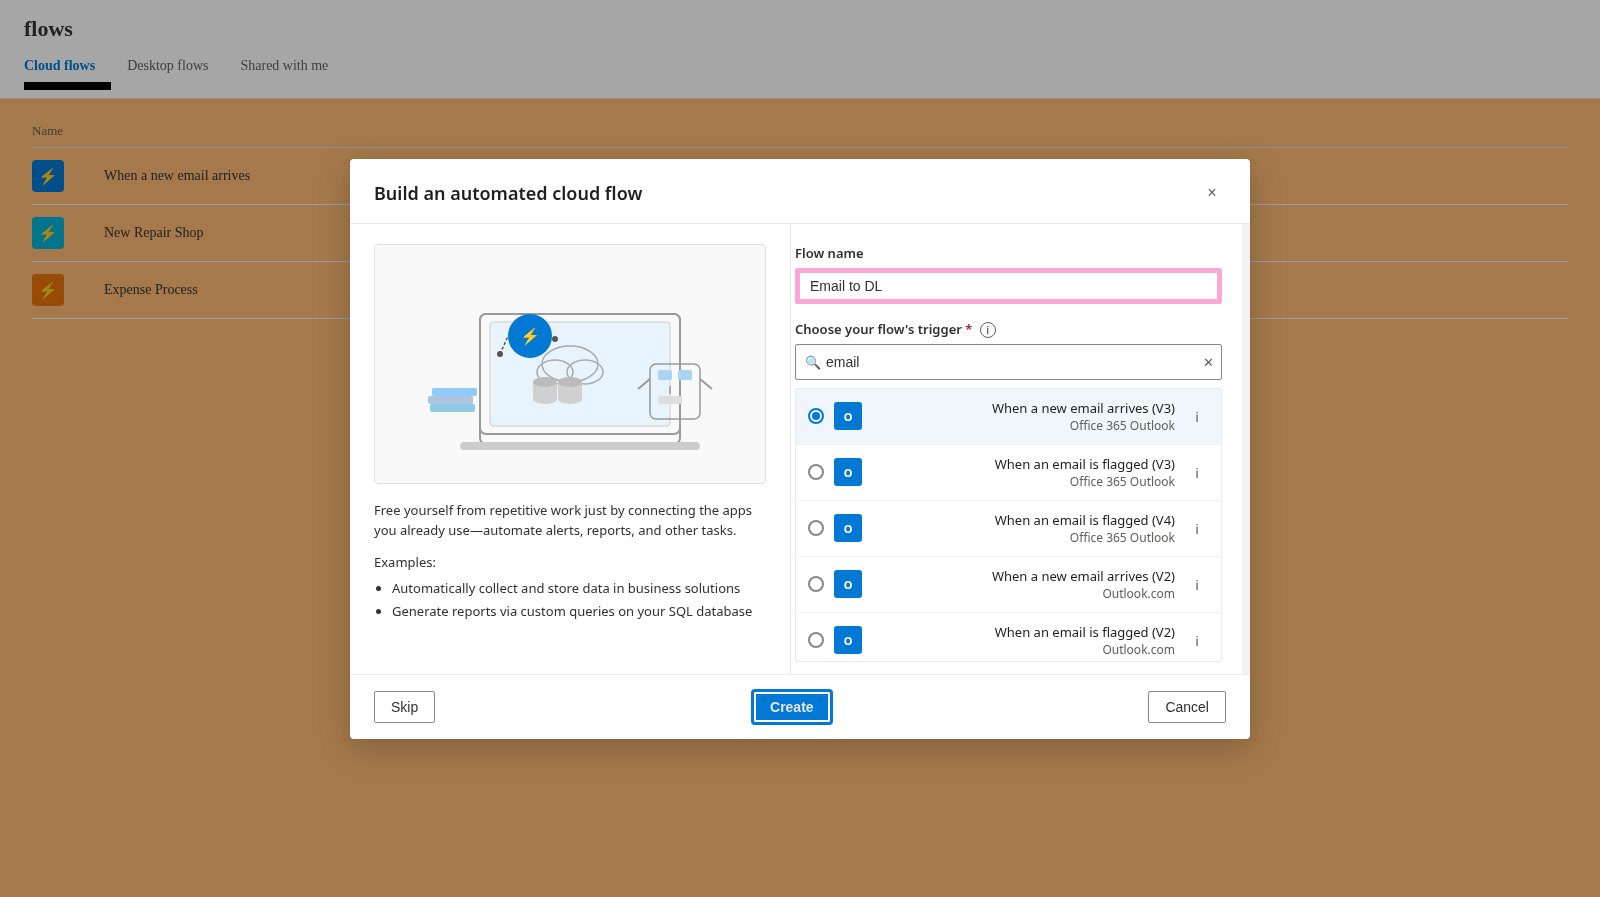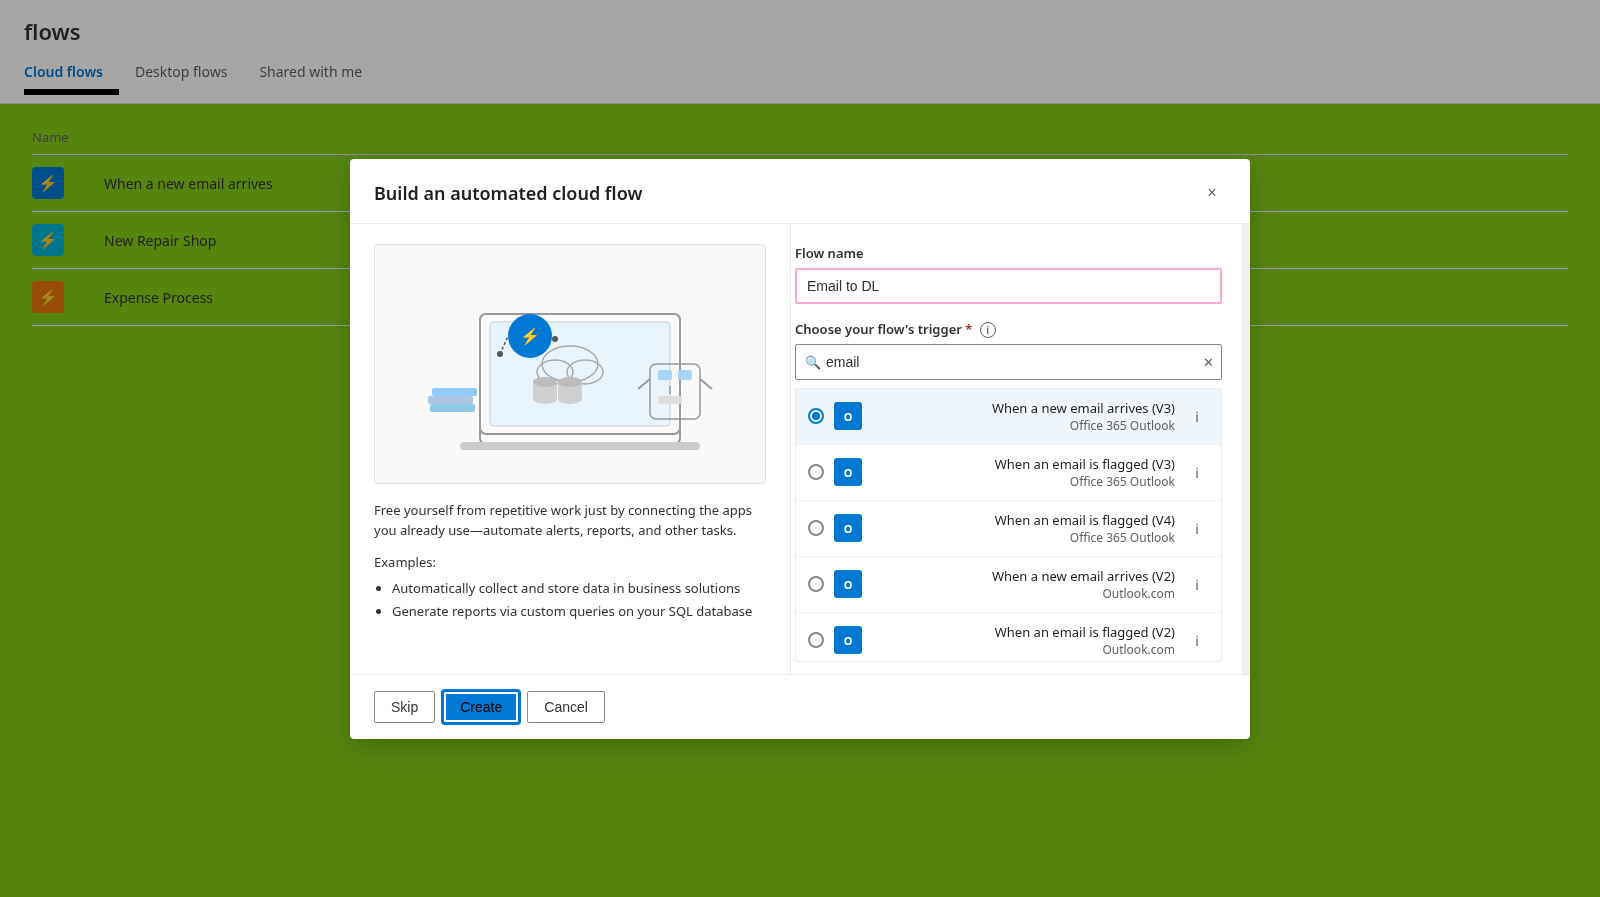--- a/index.html
+++ b/index.html
@@ -9,21 +9,22 @@
       width: 1600px;
       height: 897px;
       overflow: hidden;
       position: relative;
     }
 
     
     .app-bg {
       position: absolute;
       top: 0; left: 0; right: 0; bottom: 0;
-      background: #84cc16;
+      background: #fdba74;
+      font-family: Liberation Serif, serif;
     }
 
     .app-header {
       padding: 8px 24px;
       background: #fff;
       border-bottom: 1px solid #ddd;
     }
 
     .app-title {
       font-size: 22px;
@@ -42,21 +43,21 @@
       padding: 8px 16px 8px 0;
       font-size: 14px;
       color: #616161;
       cursor: pointer;
       margin-right: 16px;
       border-bottom: 2px solid transparent;
     }
 
     .app-tab.active {
       color: #0078d4;
-      border-bottom: 6px solid #000000;
+      border-bottom: 8px solid #000000;
       font-weight: 600;
     }
 
     .app-content {
       padding: 16px 32px;
     }
 
     .app-table-header {
       font-size: 13px;
       color: #616161;
@@ -217,21 +218,21 @@
     }
 
     .field-required {
       color: #a4262c;
       font-weight: 600;
     }
 
     .text-input {
       width: 100%;
       height: 36px;
-      border: 2px solid #f9a8d4;
+      border: 5px solid #f9a8d4;
       border-radius: 2px;
       padding: 0 10px;
       font-size: 14px;
       color: #323130;
       outline: none;
       margin-bottom: 16px;
     }
 
     .search-wrapper {
       position: relative;
@@ -354,21 +355,21 @@
       height: 24px;
       display: flex;
       align-items: center;
       justify-content: center;
       border-radius: 50%;
     }
 
     
     .dialog-footer {
       display: flex;
-      justify-content: flex-start;
+      justify-content: space-between;
       align-items: center;
       gap: 8px;
       padding: 16px 24px;
       border-top: 1px solid #edebe9;
     }
 
     .btn {
       height: 32px;
       padding: 0 16px;
       border-radius: 2px;
@@ -378,23 +379,23 @@
     }
 
     .btn-default {
       background: #fff;
       border-color: #8a8886;
       color: #323130;
     }
 
     .btn-primary {
       background: #0078d4;
-      color: #000000;
+      color: #e5e5e5;
       border-color: #0078d4;
-      font-weight: 400;
+      font-weight: 700;
       outline: 2px solid #fff;
       outline-offset: -3px;
       box-shadow: 0 0 0 2px #0078d4;
     }
 
     
     .illus-svg {
       width: 340px;
       height: 200px;
     }

